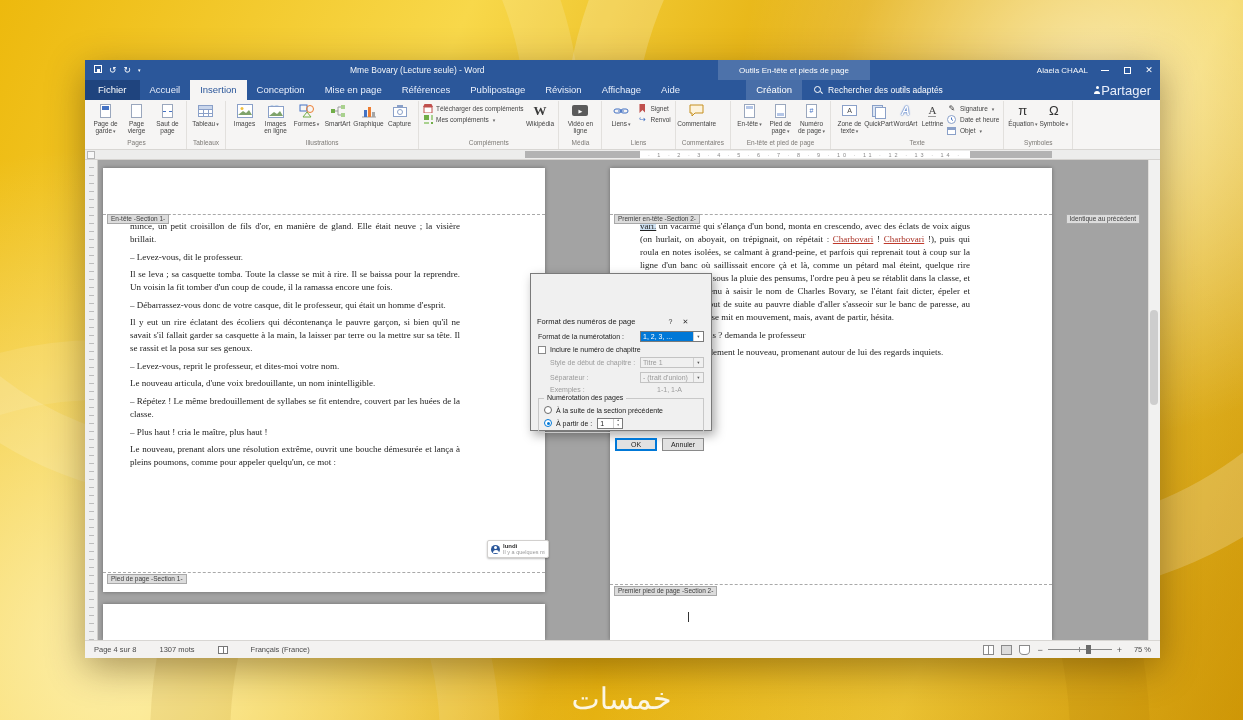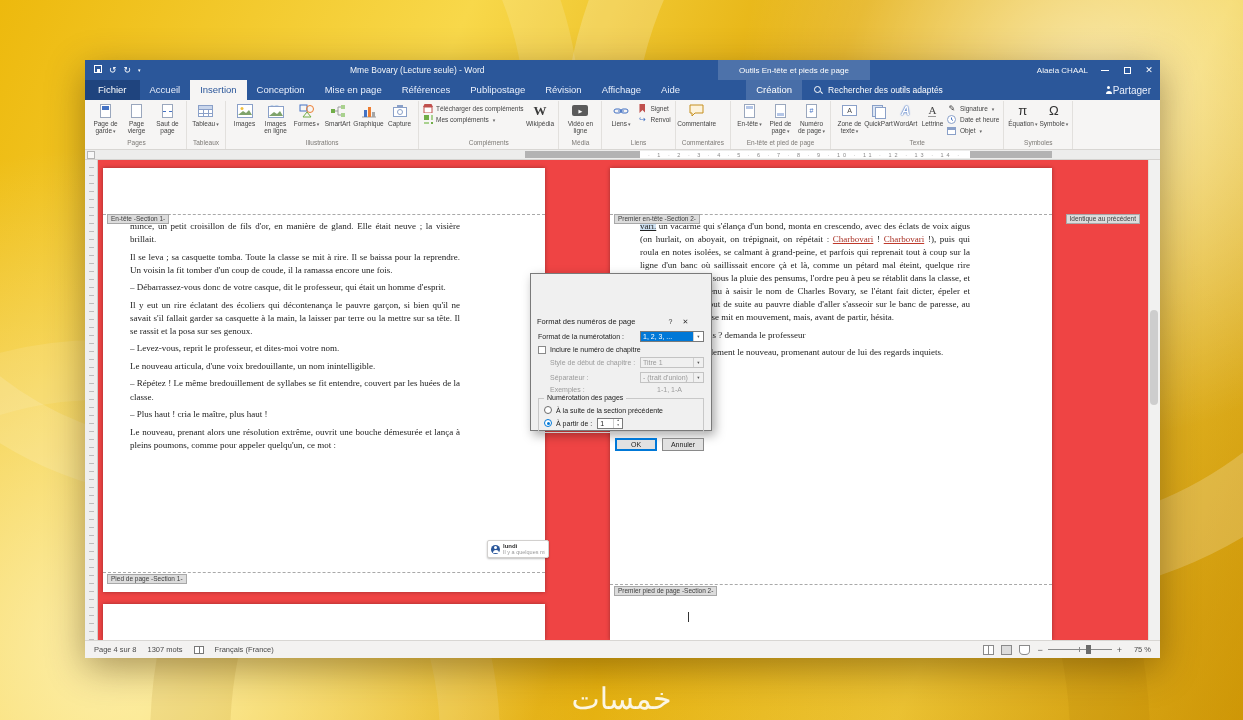--- a/index.html
+++ b/index.html
@@ -48,21 +48,21 @@
   .tabrow { height:20px; background:#2b579a; color:#e9effb; display:flex; align-items:stretch;
     font-size:9.5px; flex:none; position:relative; }
   .tab { padding:4px 10px 16px; white-space:nowrap; }
   .tab.file { background:#1f447e; color:#fff; padding:4px 13px 0; }
   .tab.active { background:#f6f5f4; color:#2b579a; }
   .tab.contextual { margin-left:56px; background:rgba(255,255,255,.14); color:#fff; }
   .ribbon-search { display:flex; align-items:center; gap:5px; margin-left:12px; color:#fff; font-size:8.5px; white-space:nowrap; }
   .search-glyph { position:relative; display:inline-block; width:9px; height:9px; }
   .search-glyph::before { content:""; position:absolute; left:0; top:0; width:5px; height:5px; border:1px solid #fff; border-radius:50%; }
   .search-glyph::after { content:""; position:absolute; left:6px; top:6px; width:3px; height:1px; background:#fff; transform:rotate(45deg); }
-  .share { position:absolute; right:9px; top:0; height:100%; display:flex; align-items:center; font-size:10px;justify-content:space-between; }
+  .share { position:absolute; right:9px; top:0; height:100%; display:flex; align-items:center; font-size:13px;justify-content:space-between; }
   .person-glyph { position:relative; display:inline-block; width:8px; height:8px; }
   .person-glyph::before { content:""; position:absolute; left:2.5px; top:0; width:3px; height:3px; border-radius:50%; background:#fff; }
   .person-glyph::after { content:""; position:absolute; left:1px; bottom:0; width:6px; height:3px; border-radius:3px 3px 0 0; background:#fff; }
 
   
   .ribbon { height:50px; background:#f6f5f4; border-bottom:1px solid #d8d6d3; display:flex;
     align-items:stretch; padding:1px 2px 0; flex:none; }
   .rgroup { display:flex; flex-direction:column; border-right:1px solid #e2e0dd; padding:1px 4px 0; }
   .rgrow { flex:1; display:flex; align-items:flex-start; gap:2px; }
   .rgroup-label { height:10px; font-size:6.5px; color:#7d7a76; text-align:center; white-space:nowrap; padding:0 2px; }
@@ -115,21 +115,21 @@
   .ruler-row { height:10px; background:#ededec; border-bottom:1px solid #d5d3d0; position:relative; flex:none; }
   .tab-selector { position:absolute; left:2px; top:1px; width:8px; height:8px; background:#f8f8f8; border:1px solid #b5b5b5; }
   .ruler-dark { position:absolute; top:1px; bottom:1px; background:#b3b3b3; }
   .rd1 { left:440px; width:115px; }
   .rd2 { left:885px; width:82px; }
   .ruler-white { position:absolute; left:555px; width:330px; top:1px; bottom:1px; background:#fff;
     font-size:5.5px; color:#8a8a8a; letter-spacing:3px; white-space:nowrap; overflow:hidden;
     display:flex; align-items:center; justify-content:center; }
 
   
-  .doc-area { flex:1; position:relative; background:#ef4444; overflow:hidden;text-decoration:underline; }
+  .doc-area { flex:1; position:relative; background:#a3a3a3; overflow:hidden;text-decoration:underline; }
   .v-ruler { position:absolute; left:0; top:0; width:13px; height:100%; background:#efefee; border-right:1px solid #d0cecb;
     background-image:repeating-linear-gradient(to bottom, rgba(0,0,0,0) 0 7px, #bdbdbd 7px 8px);
     background-size:5px 100%; background-repeat:no-repeat; background-position:4px 0; }
   .v-scroll { position:absolute; right:0; top:0; width:12px; height:100%; background:#f1f1f0; border-left:1px solid #e0dedb; }
   .v-thumb { position:absolute; right:2px; top:150px; width:8px; height:95px; background:#cdcdcd; border-radius:4px; }
 
   .page { position:absolute; background:#fff; box-shadow:0 0 4px rgba(0,0,0,.35); }
   .page.left { left:18px; top:8px; width:442px; height:424px; }
   .page.right { left:525px; top:8px; width:442px; height:472px; }
   .page.partial { left:18px; top:444px; width:442px; height:36px; }
@@ -154,21 +154,21 @@
     display:flex; align-items:center; gap:3px; padding:1px 3px; z-index:5; }
   .person-badge { width:9px; height:9px; border-radius:50%; background:#2b579a; position:relative; flex:none; }
   .person-badge::before { content:""; position:absolute; left:3px; top:1.5px; width:3px; height:3px; border-radius:50%; background:#fff; }
   .person-badge::after { content:""; position:absolute; left:1.5px; bottom:1px; width:6px; height:3px; border-radius:3px 3px 0 0; background:#fff; }
   .cmeta { display:flex; flex-direction:column; line-height:1.1; overflow:hidden; }
   .cauthor { font-size:6px; font-weight:bold; color:#333; white-space:nowrap; }
   .ctime { font-size:5.5px; color:#999; white-space:nowrap; }
 
   
   .statusbar { height:18px; background:#f3f2f1; border-top:1px solid #d8d6d3; display:flex; align-items:center;
-    gap:11px; padding:0 9px; font-size:7.5px; color:#4b4b4b; flex:none; }
+    gap:23px; padding:0 9px; font-size:7.5px; color:#4b4b4b; flex:none; }
   .proof { width:10px; height:8px; border:1px solid #777; background:#fff; position:relative; }
   .proof::after { content:""; position:absolute; left:4px; top:0; bottom:0; width:1px; background:#777; }
   .sb-right { margin-left:auto; display:flex; align-items:center; gap:7px; }
   .vw { width:11px; height:10px; border:1px solid #8a8a8a; background:#fff; }
   .vw.read { background:linear-gradient(to right,#fff 46%,#8a8a8a 46% 54%,#fff 54%); }
   .vw.print { background:#dcdcdc; }
   .vw.web { border-radius:0 0 40% 40%; }
   .zoom-ctl { display:flex; align-items:center; gap:5px; }
   .zsign { font-size:9px; color:#555; }
   .ztrack { width:64px; height:1px; background:#8a8a8a; position:relative; }
@@ -566,20 +566,21 @@
     </div>
 
     <div class="doc-area">
       <div class="v-ruler"></div>
 
       <div class="page left">
         <div class="hline" style="top:46px"></div>
         <span class="hf-tag" style="top:46px">En-tête -Section 1-</span>
         <div class="ptext lft" id="left-text">
             <div class="par">mince, un petit croisillon de fils d'or, en manière de gland. Elle était neuve ; la visière brillait.</div>
+            <div class="par">– Levez-vous, dit le professeur.</div>
             <div class="par">Il se leva ; sa casquette tomba. Toute la classe se mit à rire. Il se baissa pour la reprendre. Un voisin la fit tomber d'un coup de coude, il la ramassa encore une fois.</div>
             <div class="par">– Débarrassez-vous donc de votre casque, dit le professeur, qui était un homme d'esprit.</div>
             <div class="par">Il y eut un rire éclatant des écoliers qui décontenança le pauvre garçon, si bien qu'il ne savait s'il fallait garder sa casquette à la main, la laisser par terre ou la mettre sur sa tête. Il se rassit et la posa sur ses genoux.</div>
             <div class="par">– Levez-vous, reprit le professeur, et dites-moi votre nom.</div>
             <div class="par">Le nouveau articula, d'une voix bredouillante, un nom inintelligible.</div>
             <div class="par">– Répétez ! Le même bredouillement de syllabes se fit entendre, couvert par les huées de la classe.</div>
             <div class="par">– Plus haut ! cria le maître, plus haut !</div>
             <div class="par">Le nouveau, prenant alors une résolution extrême, ouvrit une bouche démesurée et lança à pleins poumons, comme pour appeler quelqu'un, ce mot :</div>
           </div>
         <div class="hline" style="top:404px"></div>

